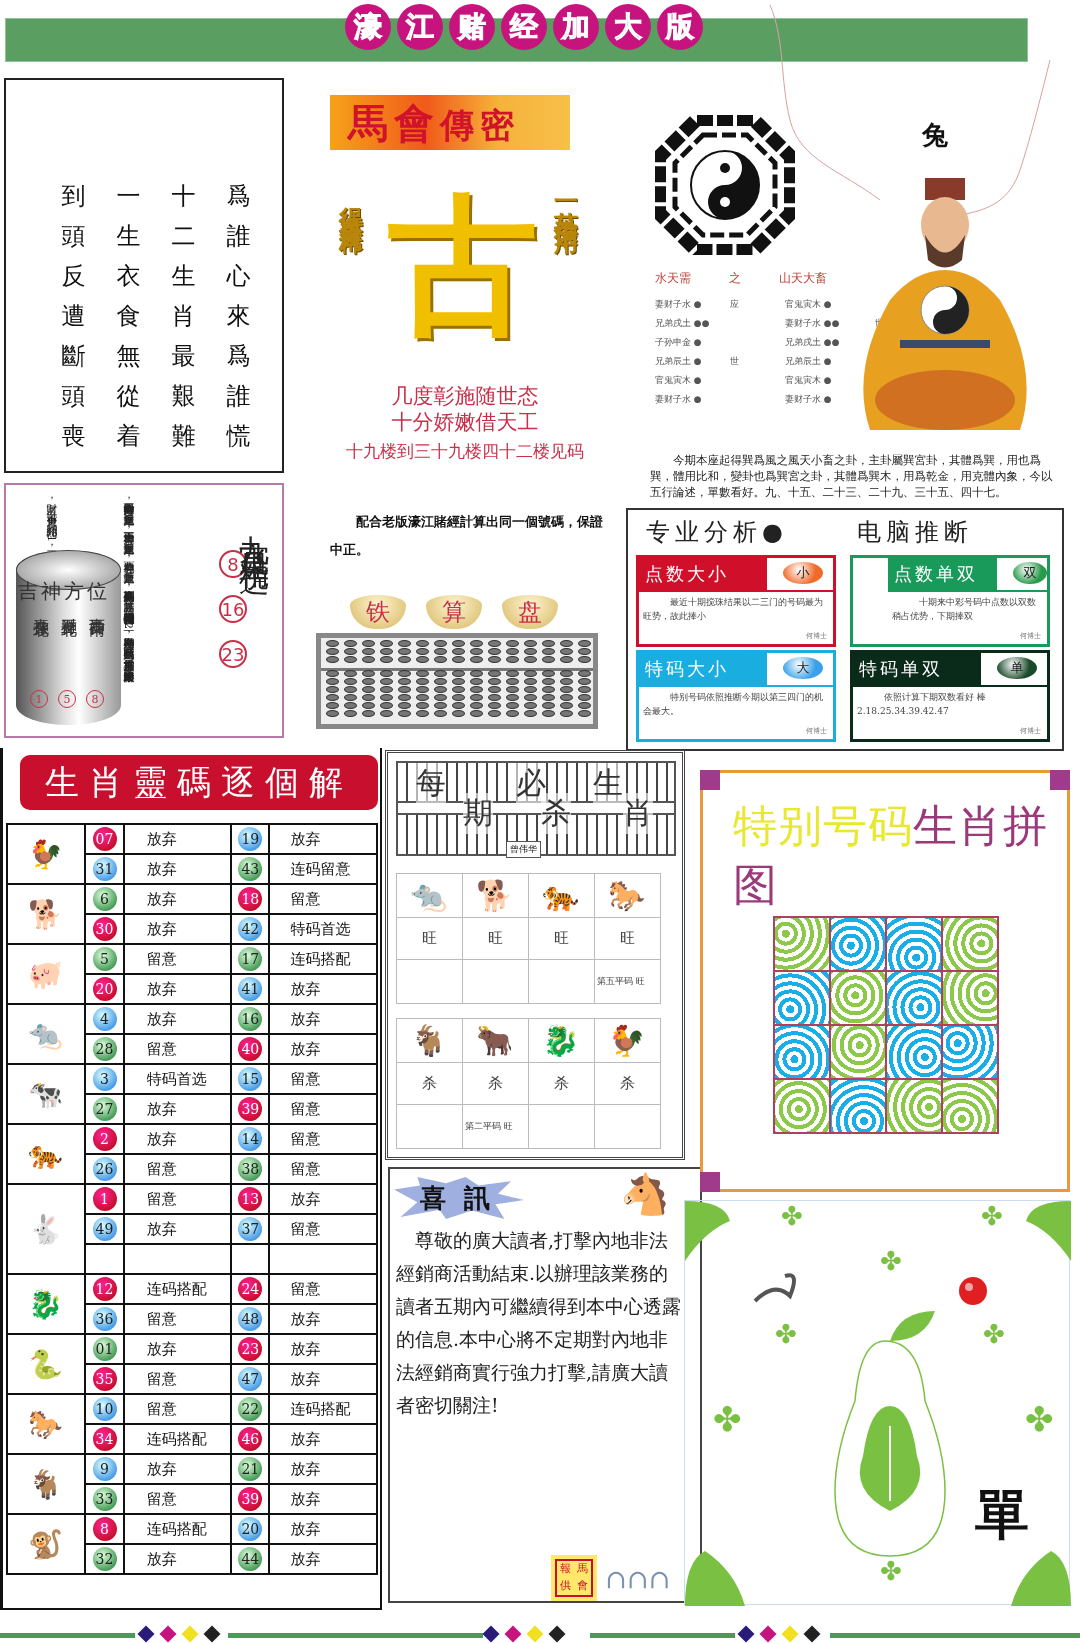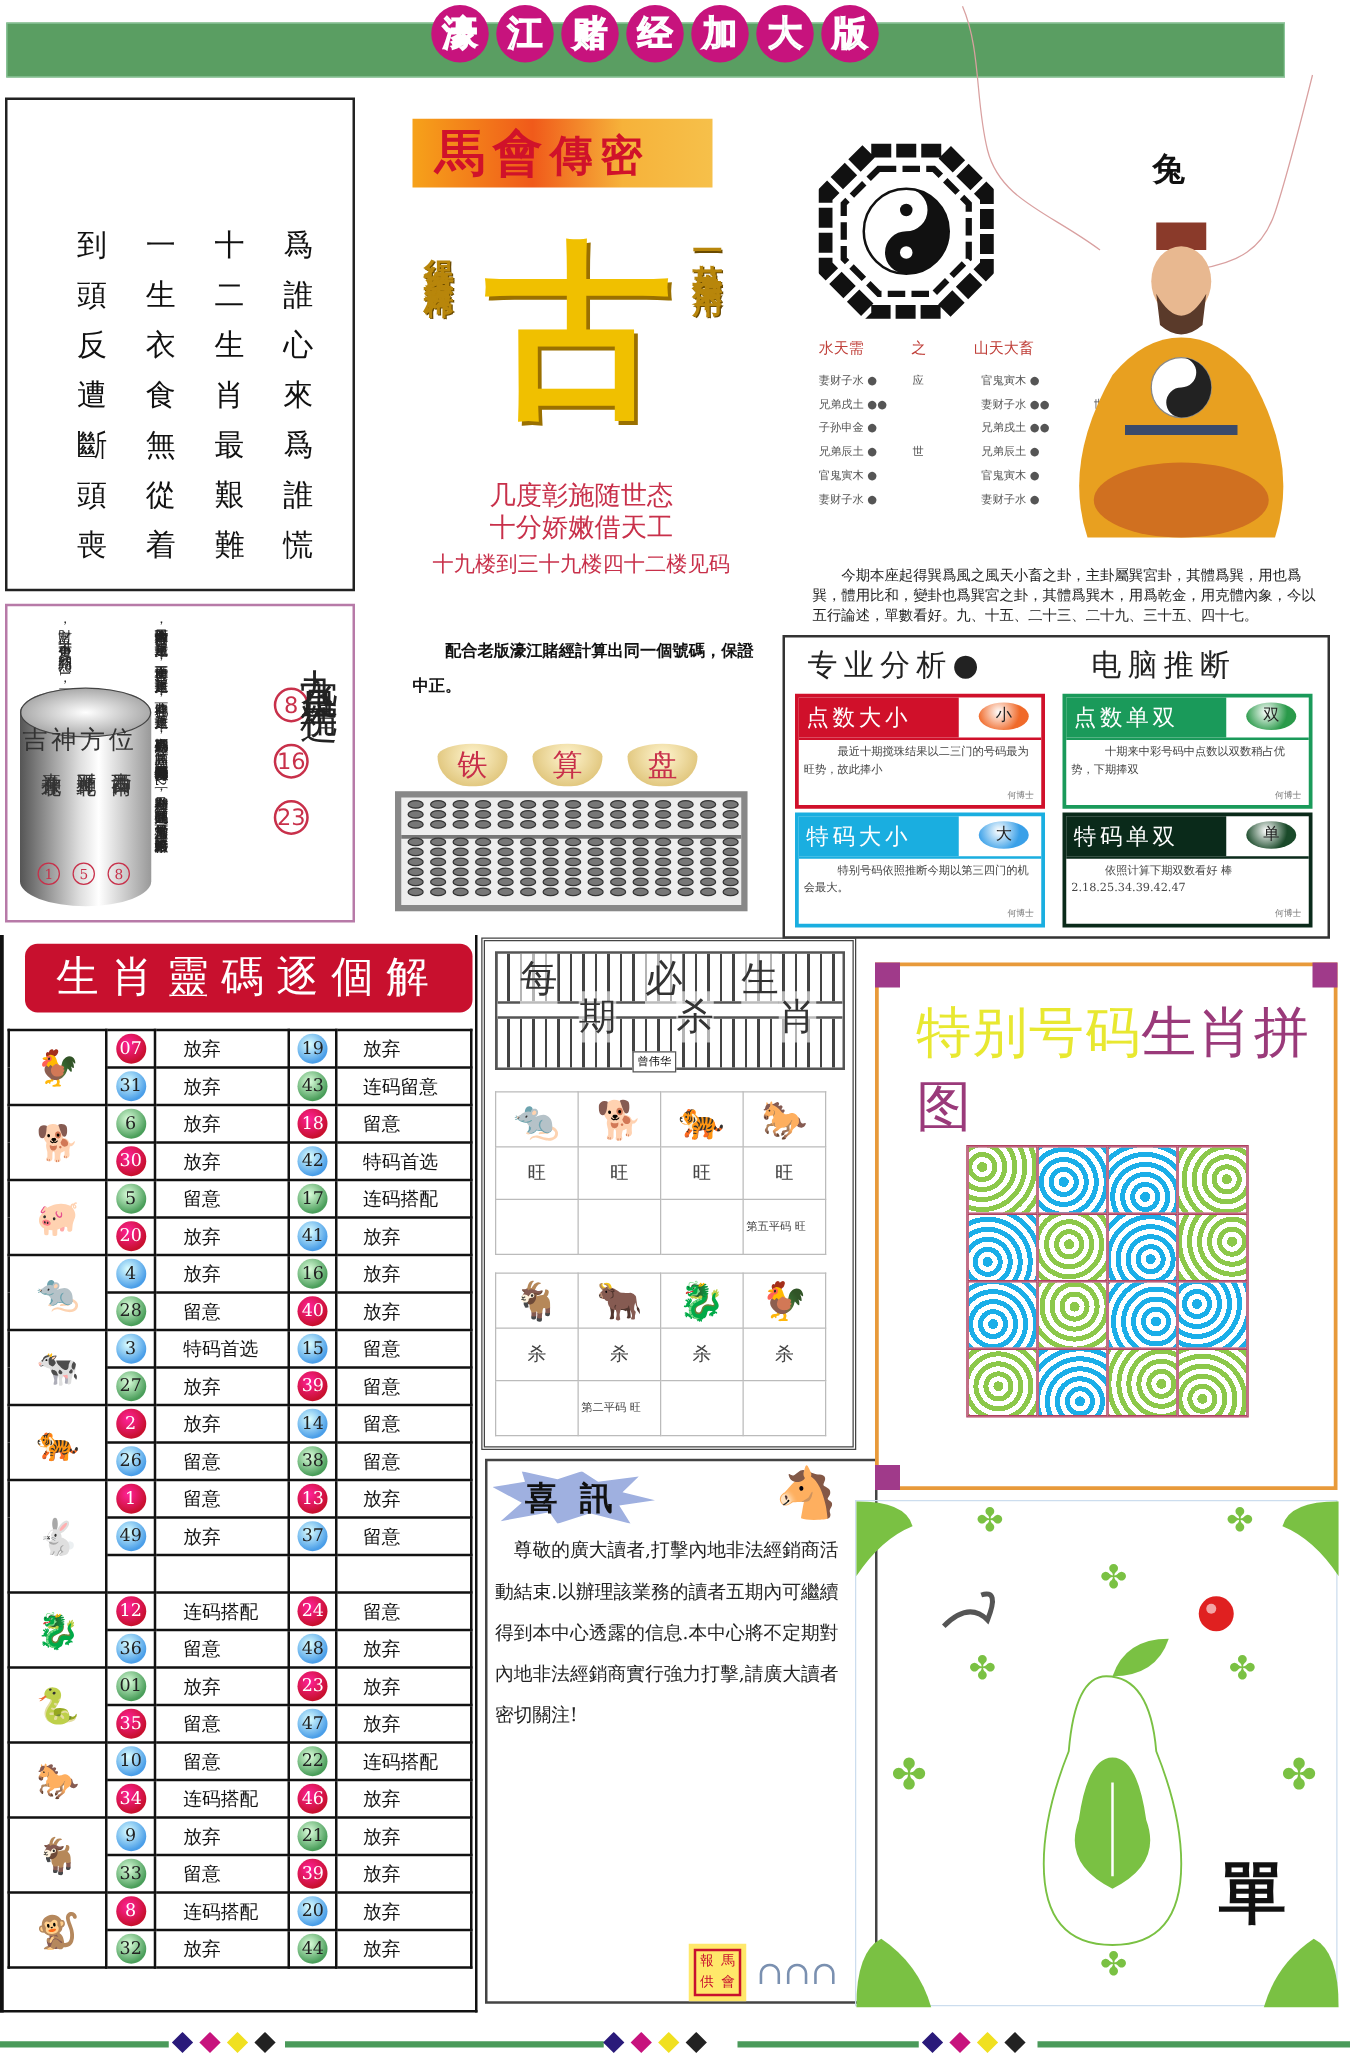--- a/index.html
+++ b/index.html
@@ -46,21 +46,21 @@
 #abacus-note{left:330px;top:508px;width:280px;font-size:13px;line-height:28px;text-indent:2em;font-weight:bold}
 #ingots{left:350px;top:595px;display:flex;gap:20px}
 .ingot{width:56px;height:34px;border-radius:50% 50% 45% 45%/30% 30% 70% 70%;background:radial-gradient(ellipse at 50% 30%,#fff5d0,#d6b660);color:#c8304a;font-size:24px;display:flex;align-items:center;justify-content:center}
 #abacus{left:316px;top:633px;width:282px;height:96px;border:5px solid #888;background:#eee}
 #abacus-beam{position:absolute;left:0;right:0;top:30px;height:3px;background:#777}
 .bead-col{position:absolute;top:2px;width:14px;height:82px;display:flex;flex-direction:column;gap:1px;align-items:center}
 .bead{width:13px;height:7px;border-radius:50%;background:#777;border:1px solid #333}
 
 #analysis{left:626px;top:508px;width:438px;height:243px;border:2px solid #333}
 #an-title{position:absolute;left:18px;top:6px;font:24px "DejaVu Sans",sans-serif;letter-spacing:5px;color:#222}
-#an-title2{position:absolute;left:245px;top:6px;font:24px "DejaVu Sans",sans-serif;letter-spacing:5px;color:#222}
+#an-title2{position:absolute;left:229px;top:6px;font:24px "DejaVu Sans",sans-serif;letter-spacing:5px;color:#222}
 .an-card{position:absolute;width:200px;height:92px;border:3px solid}
 .an-head{height:32px;display:flex}
 .an-head .lab{width:128px;color:#fff;font:18px "DejaVu Sans",sans-serif;letter-spacing:3px;padding:4px 0 0 6px}
 .an-head .ball{margin:4px 0 0 16px;width:40px;height:22px;border-radius:50%;color:#222;font-size:13px;display:flex;align-items:center;justify-content:center}
 .an-body{border-top:2px solid;font-size:9px;color:#444;padding:3px 4px;line-height:14px;height:54px;position:relative;text-indent:3em}
 .an-sig{position:absolute;right:6px;bottom:1px;font-size:7px;color:#777;text-indent:0}
 
 #zt-outer{left:0;top:748px;width:382px;height:862px;border:2px solid #111;border-top:none;border-left:3px solid #111}
 #zt-banner{left:20px;top:755px;width:358px;height:55px;background:#c8102e;border-radius:10px;color:#fff;font:34px "DejaVu Serif",serif;letter-spacing:10px;text-align:center;line-height:55px}
 #zt{left:6px;top:823px;border-collapse:collapse;width:372px}
@@ -83,21 +83,21 @@
 .kgrid{position:absolute;left:8px;border-collapse:collapse}
 .kgrid td{border:1px solid #bbb;width:66px;text-align:center;font-size:15px;color:#444;vertical-align:middle}
 .kgrid tr.i td{height:44px;font-size:30px}
 .kgrid tr.s td{height:42px}
 .kgrid tr.e td{height:44px;font-size:9px;text-align:left;padding:2px}
 
 #news{left:388px;top:1167px;width:314px;height:436px;border:2px solid #444}
 #news-burst{position:absolute;left:4px;top:8px;width:130px;height:42px;background:#9fb0e0;clip-path:polygon(0 30%,20% 20%,18% 0,40% 15%,55% 0,65% 20%,90% 10%,80% 40%,100% 55%,78% 65%,85% 100%,60% 80%,40% 100%,35% 78%,5% 95%,18% 60%)}
 #news-title{position:absolute;left:30px;top:12px;font:bold 26px "DejaVu Serif",serif;letter-spacing:18px}
 #news-horse{position:absolute;left:230px;top:2px;font-size:40px}
-#news-body{position:absolute;left:6px;top:55px;width:285px;font-size:15px;line-height:33px;text-indent:1em;color:#222}
+#news-body{position:absolute;left:6px;top:55px;width:285px;font-size:19px;line-height:33px;text-indent:1em;color:#222}
 #news-seal{position:absolute;left:165px;top:390px;width:38px;height:38px;border:2px solid #c8102e;color:#c8102e;font-size:11px;display:grid;grid-template-columns:1fr 1fr;text-align:center;background:#ffe86a;box-shadow:0 0 0 4px #ffe86a}
 #news-shoe{position:absolute;left:215px;top:395px;font-size:26px;color:#7a90b0}
 
 #puzzle{left:700px;top:770px;width:370px;height:422px;border:3px solid #e89a3a}
 .pz-corner{position:absolute;width:20px;height:20px;background:#a03a8a}
 #pz-title{position:absolute;left:30px;top:24px;font:44px "DejaVu Sans",sans-serif;letter-spacing:1px}
 #pz-grid{position:absolute;left:70px;top:143px;display:grid;grid-template-columns:repeat(4,56px);grid-template-rows:repeat(4,54px);border:1px solid #b04060}
 #pz-grid div{border:1px solid #b04060}
 
 #pear{left:684px;top:1200px;width:386px;height:405px;border:1px solid #cde}
@@ -432,21 +432,21 @@
   <div id="an-title">专业分析●</div>
   <div id="an-title2">电脑推断</div>
   <div id="an-cards">
       <div class="an-card" style="left: 8px; top: 45px; border-color: rgb(208, 16, 42);">
         <div class="an-head">
           <div class="lab" style="background:#d0102a">点数大小</div>
           <div class="ball" style="background:radial-gradient(circle at 40% 35%,#fff,#f06a2a 60%)">小</div>
         </div>
         <div class="an-body" style="border-color:#d0102a"><span>最近十期搅珠结果以二三门的号码最为旺势，故此捧小</span><span class="an-sig">何博士</span></div>
       </div>
-      <div class="an-card" style="left: 222px; top: 45px; border-color: rgb(26, 154, 90);">
+      <div class="an-card" style="left: 222px; top: 45px; border-color: rgb(26, 154, 90); padding-left: 35px;">
         <div class="an-head">
           <div class="lab" style="background:#1a9a5a">点数单双</div>
           <div class="ball" style="background:radial-gradient(circle at 40% 35%,#fff,#2a9a4a 60%)">双</div>
         </div>
         <div class="an-body" style="border-color:#1a9a5a"><span>十期来中彩号码中点数以双数稍占优势，下期捧双</span><span class="an-sig">何博士</span></div>
       </div>
       <div class="an-card" style="left: 8px; top: 140px; border-color: rgb(26, 174, 224);">
         <div class="an-head">
           <div class="lab" style="background:#1aaee0">特码大小</div>
           <div class="ball" style="background:radial-gradient(circle at 40% 35%,#fff,#3aa0e8 60%)">大</div>

